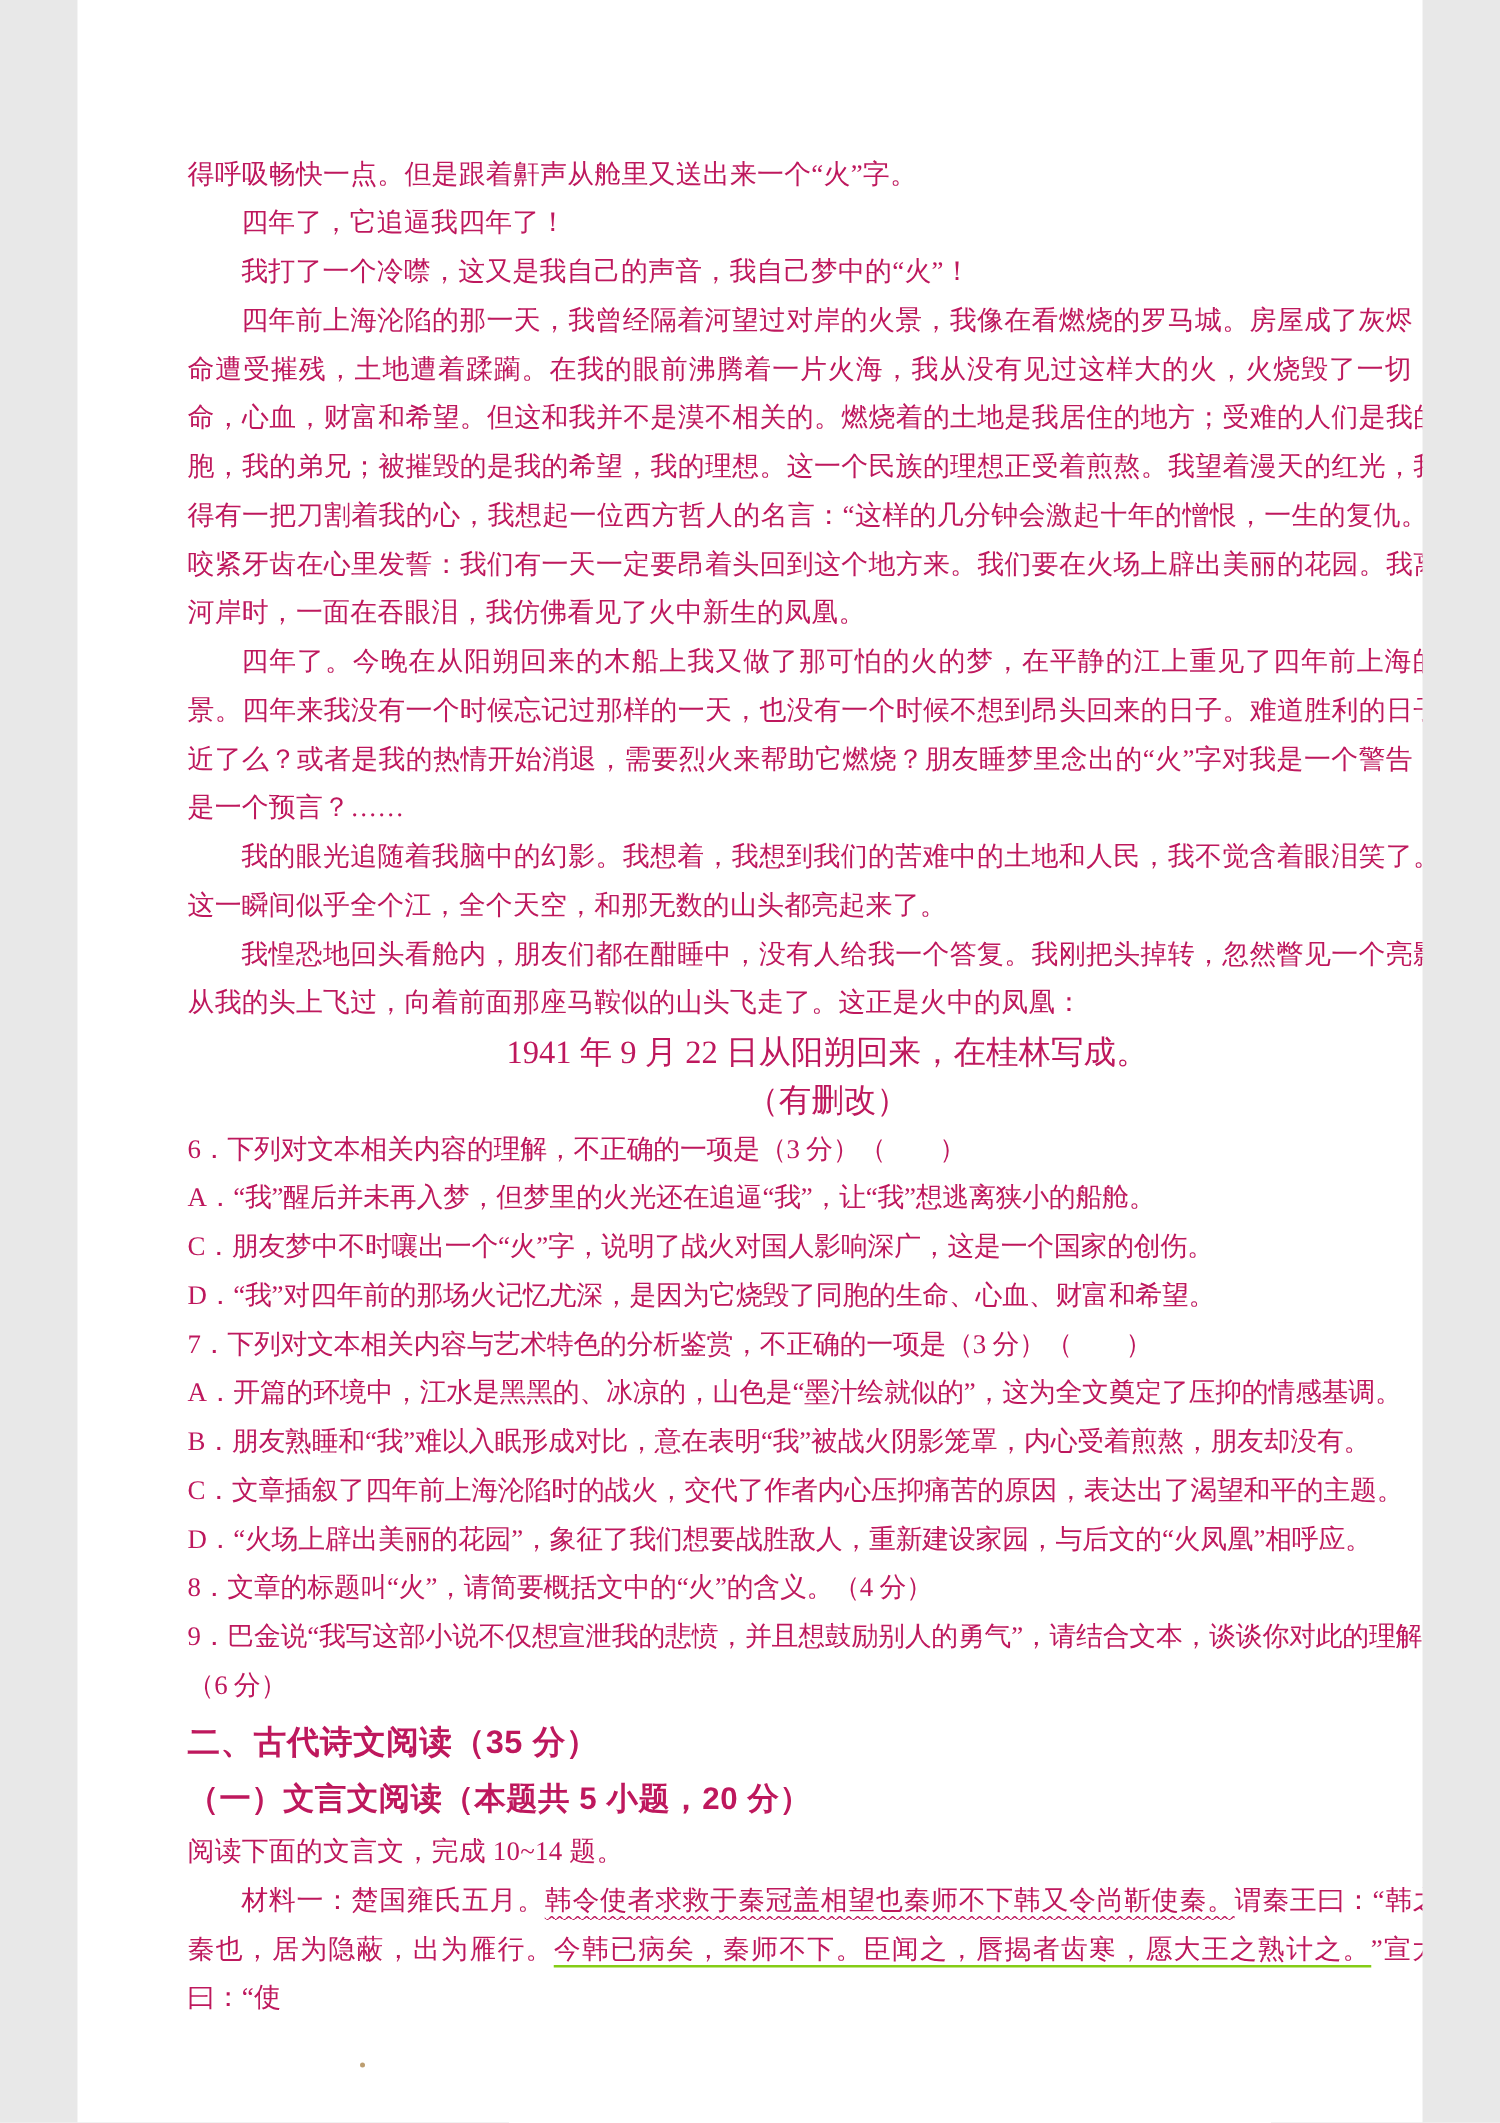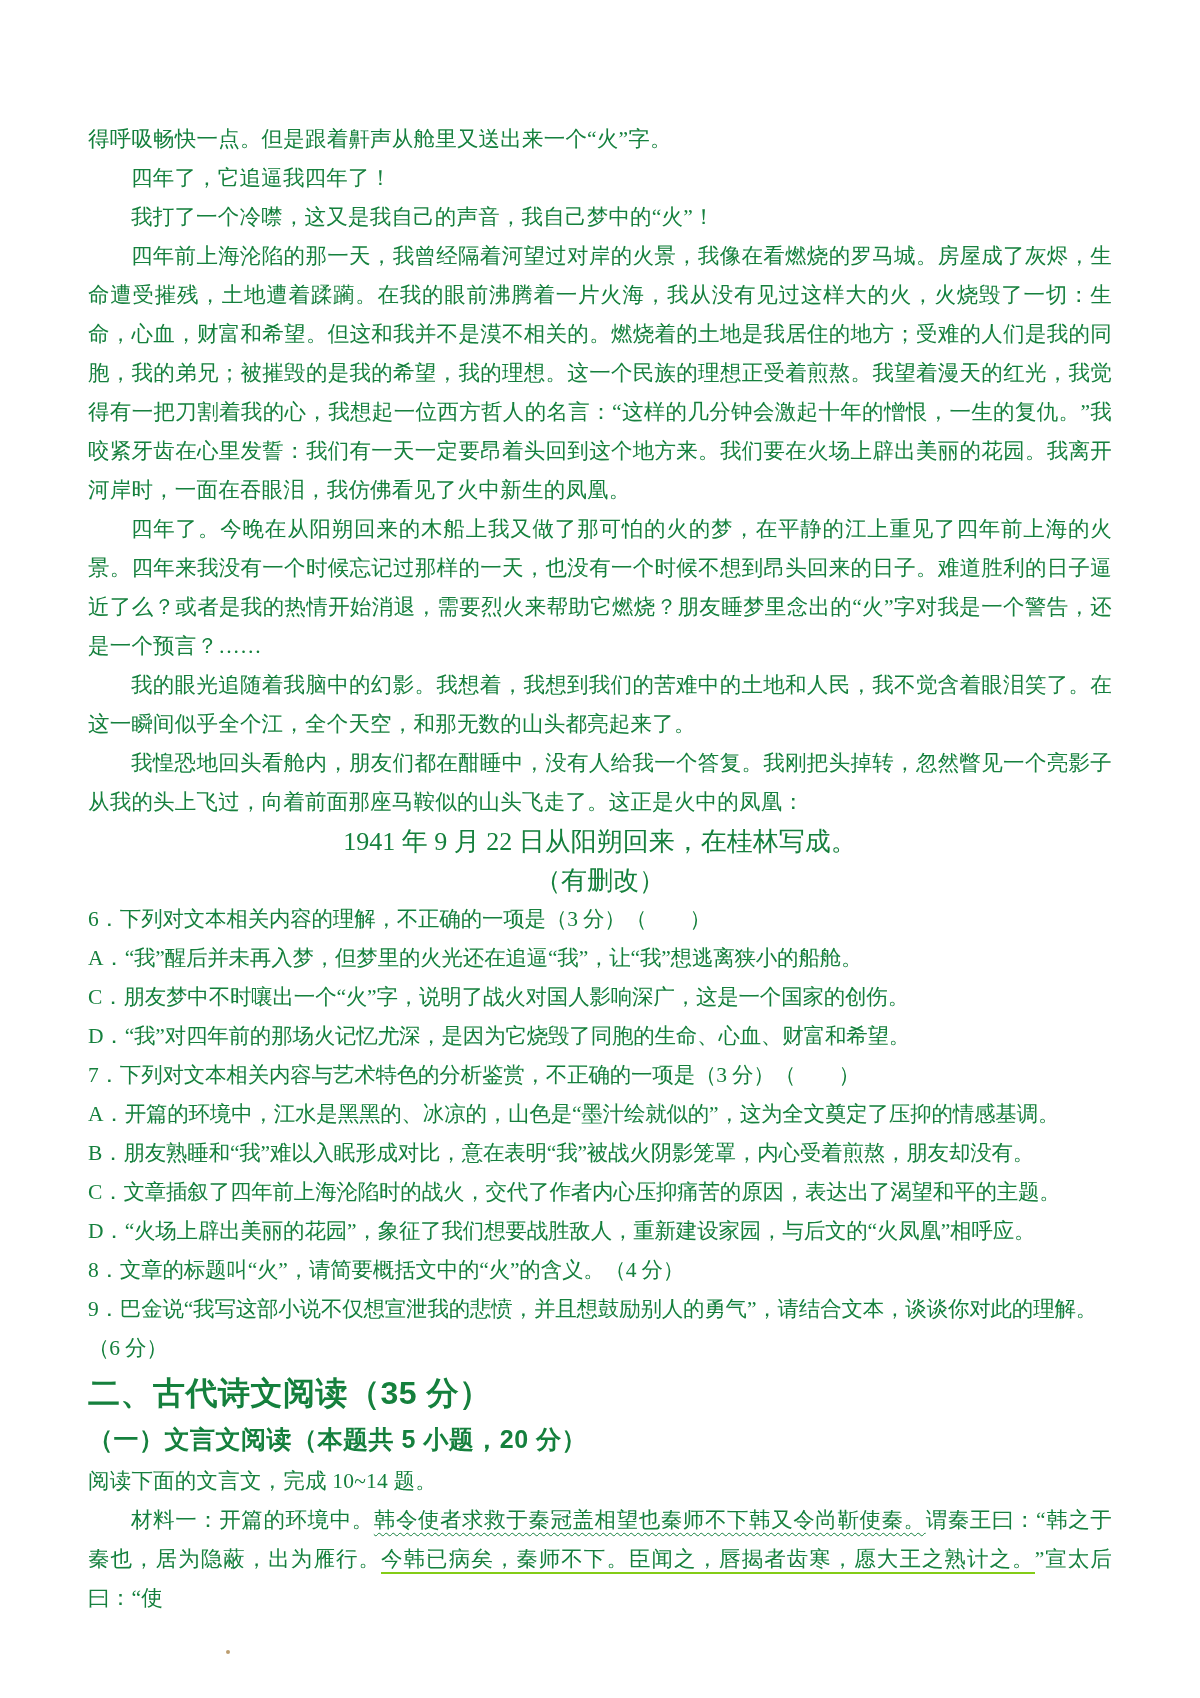--- a/index.html
+++ b/index.html
@@ -1,22 +1,22 @@
 <!DOCTYPE html>
 <html lang="zh"><head>
 <meta charset="utf-8">
 <title>语文试卷页</title>
 <style>
   html,body{margin:0;padding:0;background:#e8e8e8;}
   .page{
     position:relative;
-    width:1200px;height:1698px;
+    width:1076px;height:1698px;
     margin:0 auto;
     background:#ffffff;
-    color:#15803d;
+    color:#be185d;
     font-family:"Liberation Serif","DejaVu Serif",serif;
     overflow:hidden;
   }
   .content{
     position:absolute;
     left:88px;top:120px;
     width:1024px;
   }
   .para{
     margin:0;
@@ -39,21 +39,21 @@
     line-height:39px;
     text-align:justify;
     letter-spacing:-0.2px;
     white-space:normal;
   }
   .opt-label{display:inline-block;min-width:1.6em;}
   h2.sec{
     margin:2px 0 0 0;
     font-family:"Liberation Sans","DejaVu Sans",sans-serif;
     font-weight:700;
-    font-size:32px;
+    font-size:26px;
     line-height:46px;
     letter-spacing:0.5px;
   }
   h3.sec{
     margin:0;
     font-family:Liberation Sans, sans-serif;
     font-weight:700;
     font-size:25px;
     line-height:46px;
     letter-spacing:0.5px;
@@ -109,18 +109,18 @@
     <p class="qline"><span>8．</span><span>文章的标题叫“火”，请简要概括文中的“火”的含义。（4 分）</span></p>
 
     <p class="qline"><span>9．</span><span>巴金说“我写这部小说不仅想宣泄我的悲愤，并且想鼓励别人的勇气”，请结合文本，谈谈你对此的理解。</span></p>
     <p class="qline">（6 分）</p>
 
     <h2 class="sec">二、古代诗文阅读（35 分）</h2>
     <h3 class="sec">（一）文言文阅读（本题共 5 小题，20 分）</h3>
 
     <p class="para">阅读下面的文言文，完成 10~14 题。</p>
 
-    <p class="para material"><span>材料一：开篇的环境中。</span><span class="wavy">韩令使者求救于秦冠盖相望也秦师不下韩又令尚靳使秦。</span><span>谓秦王曰：“韩之于秦也，居为隐蔽，出为雁行。</span><span class="uline">今韩已病矣，秦师不下。臣闻之，唇揭者齿寒，愿大王之熟计之。</span><span>”宣太后曰：“使</span></p>
+    <p class="para material"><span>材料一：楚国雍氏五月。</span><span class="wavy">韩令使者求救于秦冠盖相望也秦师不下韩又令尚靳使秦。</span><span>谓秦王曰：“韩之于秦也，居为隐蔽，出为雁行。</span><span class="uline">今韩已病矣，秦师不下。臣闻之，唇揭者齿寒，愿大王之熟计之。</span><span>”宣太后曰：“使</span></p>
 
   </div>
 
   <div class="speck"></div>
 </div>
 
 </body></html>

